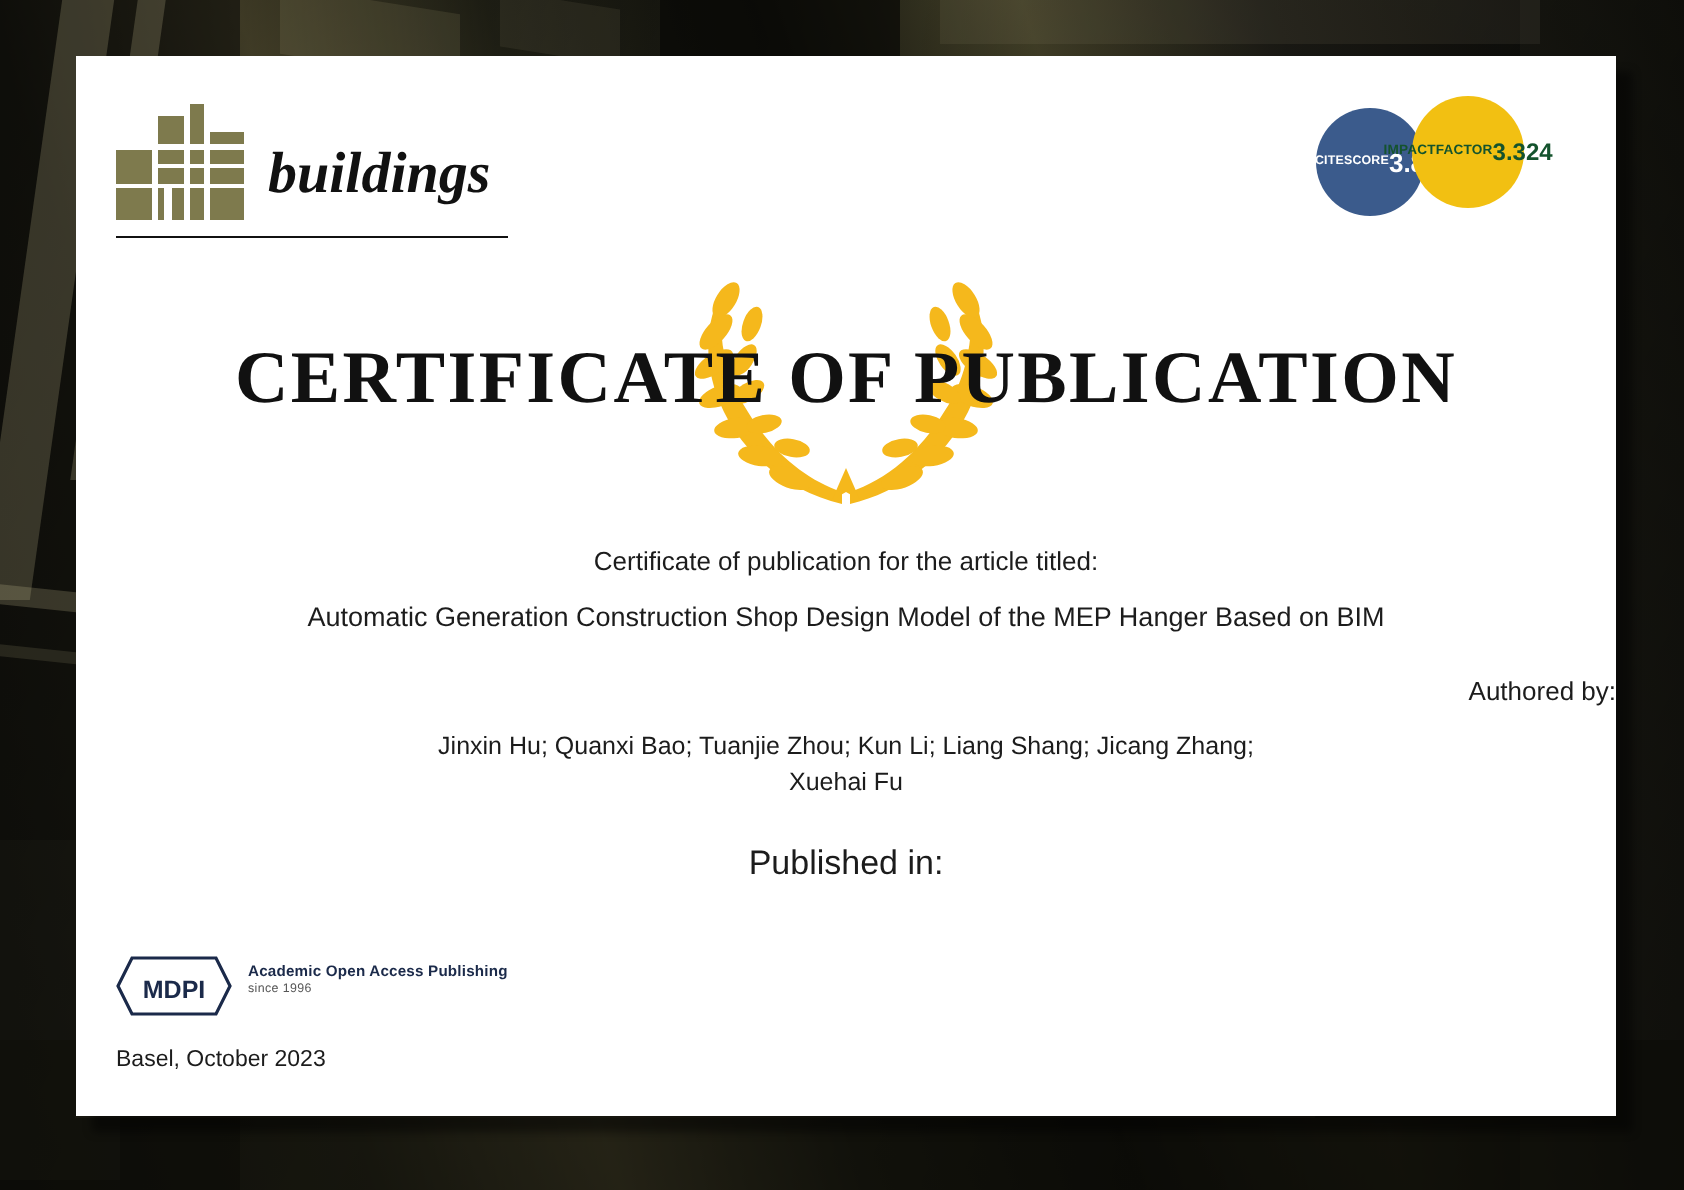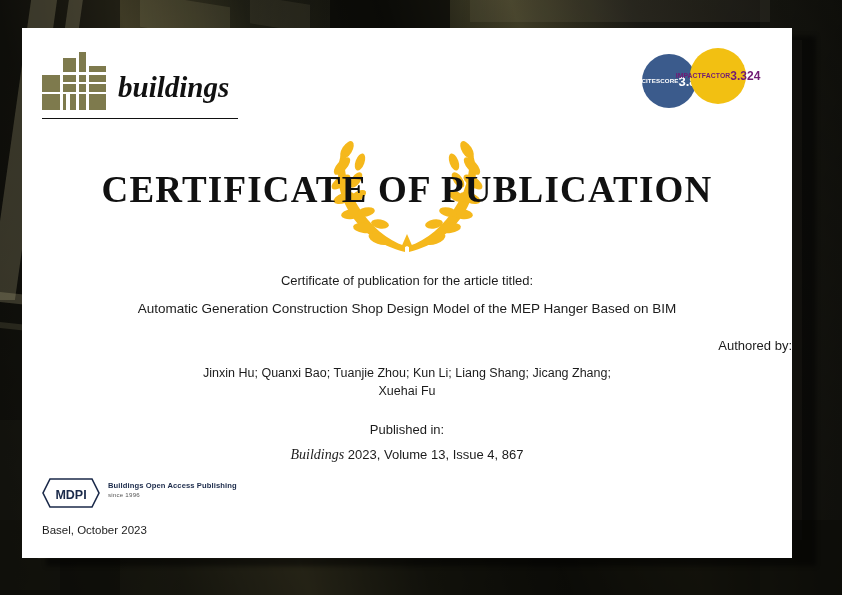--- a/index.html
+++ b/index.html
@@ -40,21 +40,21 @@
     position: absolute;
     left: 46px;
     top: 36px;
     width: 770px;
     height: 530px;
     background: rgba(0,0,0,0.45);
     filter: blur(2px);
   }
   .sheet {
     position: absolute;
-    left: 22px;
+    left: 38px;
     top: 28px;
     width: 770px;
     height: 530px;
     background: #ffffff;
   }
   
   .logo-block {
     position: absolute;
     left: 20px;
     top: 20px;
@@ -125,21 +125,21 @@
     width: 54px;
     height: 54px;
     background: #3b5b8c;
   }
   .badge-impact {
     left: 48px;
     top: 0px;
     width: 56px;
     height: 56px;
     background: #f2c012;
-    color: #701a75;
+    color: #14532d;
   }
   .badge-label {
     font-size: 6.2px;
     font-weight: bold;
     letter-spacing: 0.1px;
   }
   .badge-label2 {
     font-size: 6.8px;
     font-weight: bold;
     letter-spacing: 0.1px;
@@ -196,21 +196,21 @@
     font-size: 13px;
     margin-bottom: 11px;
     text-align: right;
   }
   .line-authors {
     font-size: 12.5px;
     line-height: 1.45;
     margin-bottom: 22px;
   }
   .line-published {
-    font-size: 13px;
+    font-size: 17px;
     margin-bottom: 10px;
   }
   .line-journal {
     font-size: 13px;
   }
   .line-journal i {
     font-family: "Liberation Serif", serif;
     font-style: italic;
     font-size: 14px;
   }
@@ -348,36 +348,32 @@
 
     <div class="body-block">
       <div class="line-intro">Certificate of publication for the article titled:</div>
       <div class="line-article">Automatic Generation Construction Shop Design Model of the MEP Hanger Based on BIM</div>
       <div class="line-authored">Authored by:</div>
       <div class="line-authors">
         <span>Jinxin Hu; Quanxi Bao; Tuanjie Zhou; Kun Li; Liang Shang; Jicang Zhang;</span><br>
         <span>Xuehai Fu</span>
       </div>
       <div class="line-published">Published in:</div>
-      <div class="line-journal">
-        <i>Buildings</i>
-        <span>2023, Volume 13, Issue 4, 867</span>
-      </div>
     </div>
 
     <div class="footer">
       <div class="mdpi-logo">
         <div class="mdpi-hex">
           <svg viewBox="0 0 58 30" width="58" height="30" aria-hidden="true">
             <polygon points="8,1 50,1 57,15 50,29 8,29 1,15" fill="#ffffff" stroke="#1b2a4a" stroke-width="1.6"></polygon>
             <text x="29" y="21" font-family="Liberation Sans, sans-serif" font-size="12.5" font-weight="bold" fill="#1b2a4a" text-anchor="middle">MDPI</text>
           </svg>
         </div>
         <div class="mdpi-tag">
-          <div class="mdpi-tag-line1">Buildings Open Access Publishing</div>
+          <div class="mdpi-tag-line1">Academic Open Access Publishing</div>
           <div class="mdpi-tag-line2">since 1996</div>
         </div>
       </div>
       <div class="place-date">Basel, October 2023</div>
     </div>
 
   </div>
 </div>
 
 </body></html>

